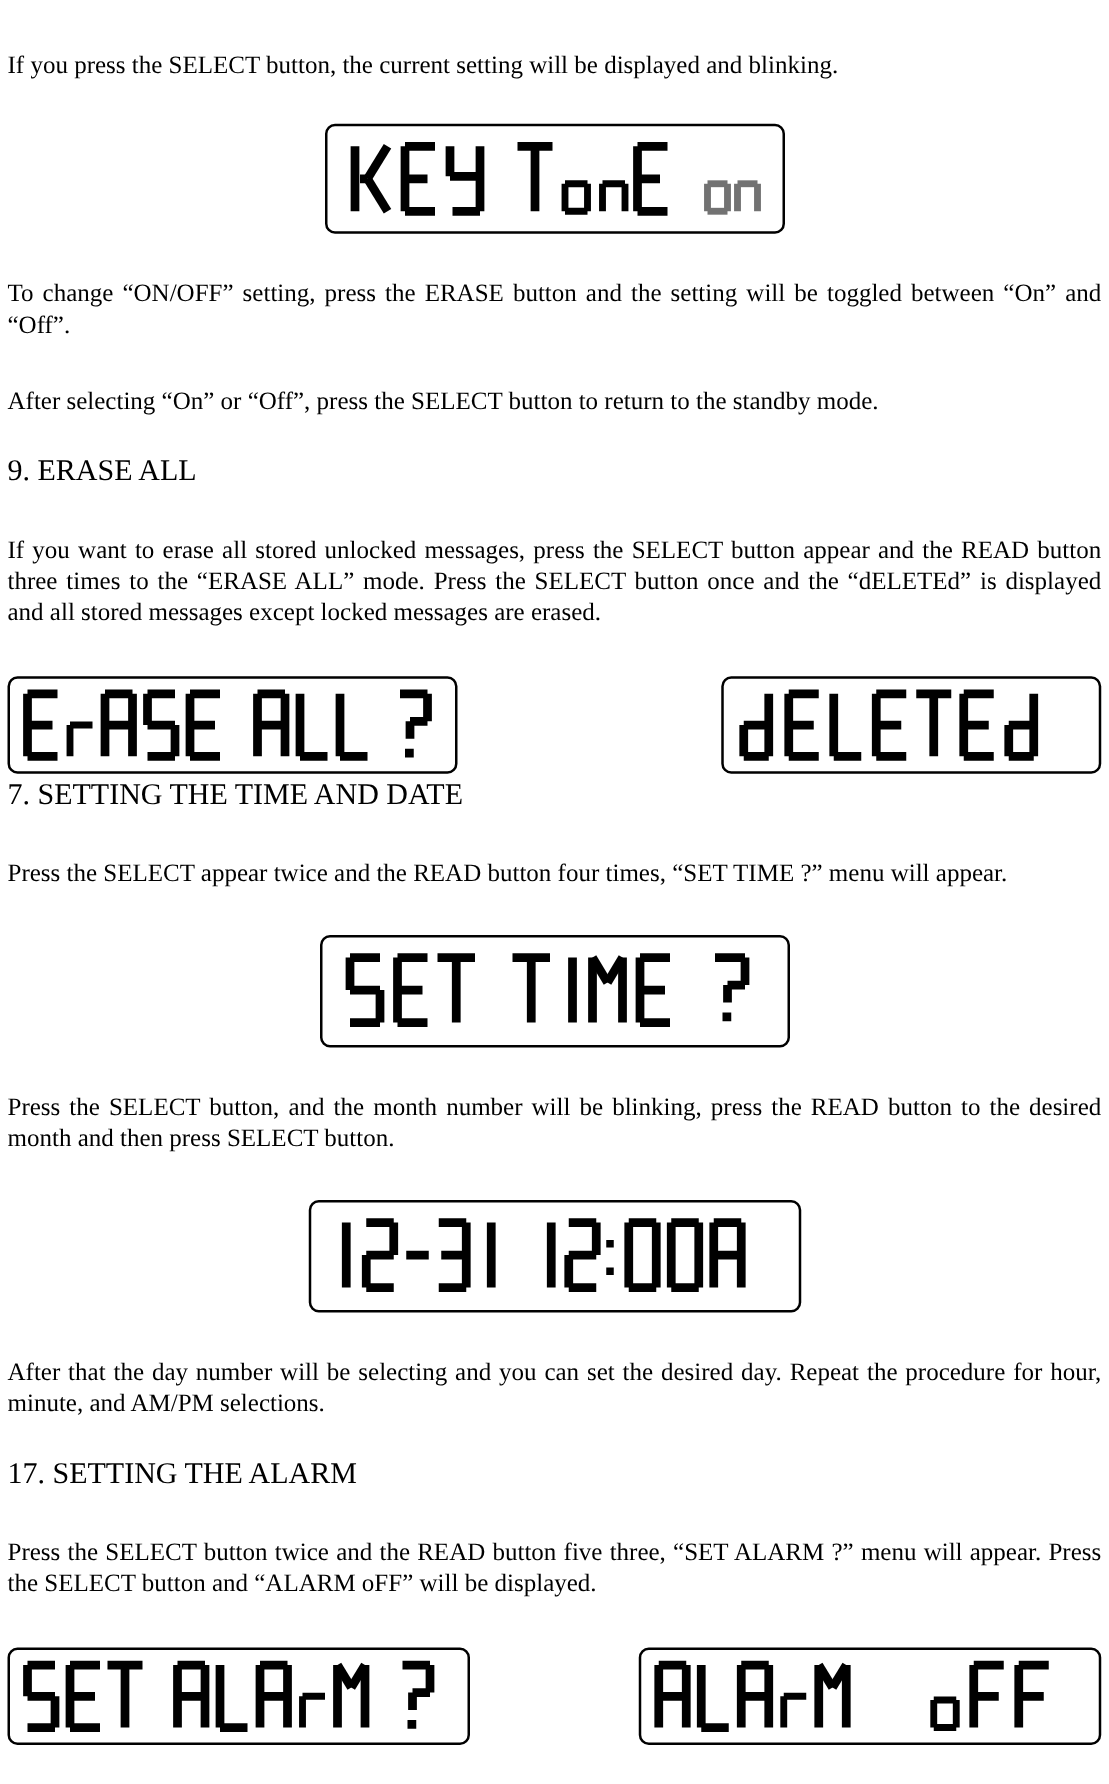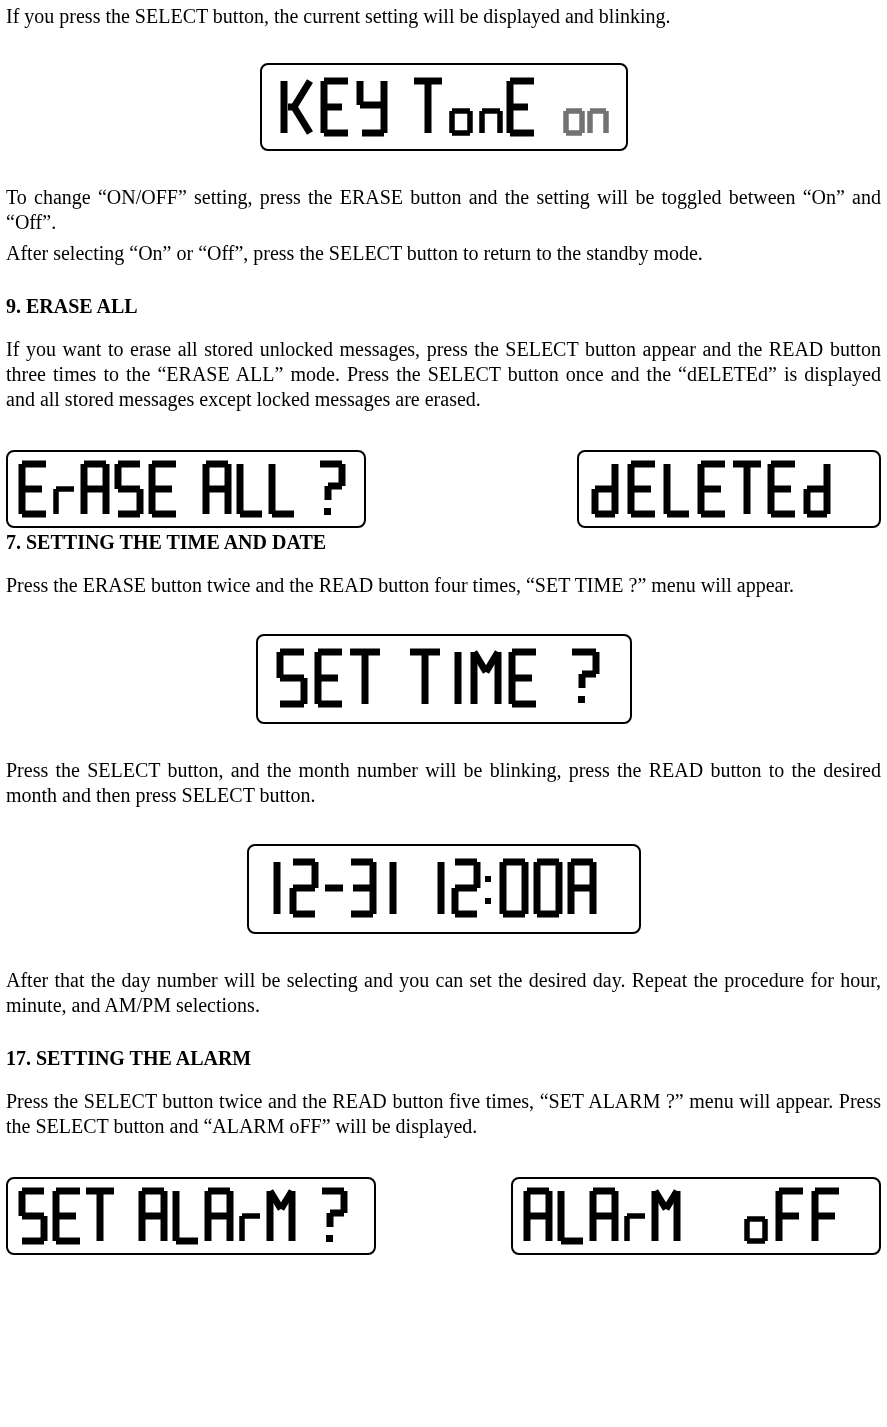--- a/index.html
+++ b/index.html
@@ -6,24 +6,24 @@
     body {
       font-family: "Times New Roman", Times, serif;
       font-size: 20px;
       color: #000;
       background: #fff;
       width: 887px;
       padding: 4px 6px 10px 6px;
       line-height: 1.25;
     }
     p { margin: 0; text-align: justify; }
-    .para-block { margin-bottom: 6px; }
+    .para-block { margin-bottom: 6px; margin-top: 36px; }
     .section-heading {
-      font-weight: bold;
-      font-size: 20px;
+      font-weight: normal;
+      font-size: 24px;
       margin-top: 28px;
       margin-bottom: 18px;
     }
     .lcd-wrap-center {
       display: flex;
       justify-content: center;
       margin: 34px 0 34px 0;
     }
     .lcd-row {
       display: flex;
@@ -248,21 +248,21 @@
           <path d="M6 33 L26 33"></path>
           <path d="M6 33 L6 58"></path>
           <path d="M6 58 L26 58"></path>
       </g>
     </svg>
   </div>
 </div>
 
 <div class="section-heading tight-heading">7. SETTING THE TIME AND DATE</div>
 
-<p class="para-block">Press the ERASE button twice and the READ button four times, “SET TIME ?” menu will appear.</p>
+<p class="para-block">Press the SELECT appear twice and the READ button four times, “SET TIME ?” menu will appear.</p>
 
 <div class="lcd-wrap-center mt-big">
   <div class="lcd" title="SET TIME ?">
     <svg width="344" height="74" viewBox="0 0 344 74">
 
       <g class="seg-path" transform="translate(0,0)">
         <path d="M8 10 L32 10"></path>
           <path d="M8 10 L8 36"></path>
           <path d="M8 36 L32 36"></path>
           <path d="M32 36 L32 62"></path>
@@ -383,21 +383,21 @@
           <path d="M6 10 L6 62"></path>
           <path d="M28 10 L28 62"></path>
       </g>
     </svg>
   </div>
 </div>
 
 <p class="para-block">After that the day number will be selecting and you can set the desired day. Repeat the procedure for hour, minute, and AM/PM selections.</p>
 
 <div class="section-heading">17. SETTING THE ALARM</div>
-<p class="para-block">Press the SELECT button twice and the READ button five times, “SET ALARM ?” menu will appear. Press the SELECT button and “ALARM oFF” will be displayed.</p>
+<p class="para-block">Press the SELECT button twice and the READ button five three, “SET ALARM ?” menu will appear. Press the SELECT button and “ALARM oFF” will be displayed.</p>
 
 <div class="lcd-row" style="margin-bottom:6px;">
 
   <div class="lcd" style="padding:4px 8px;" title="SET ALArM ?">
     <svg width="350" height="66" viewBox="0 0 350 66">
 
       <g class="seg-path" transform="translate(0,0)">
         <path d="M6 8 L28 8"></path>
           <path d="M6 8 L6 33"></path>
           <path d="M6 33 L28 33"></path>

